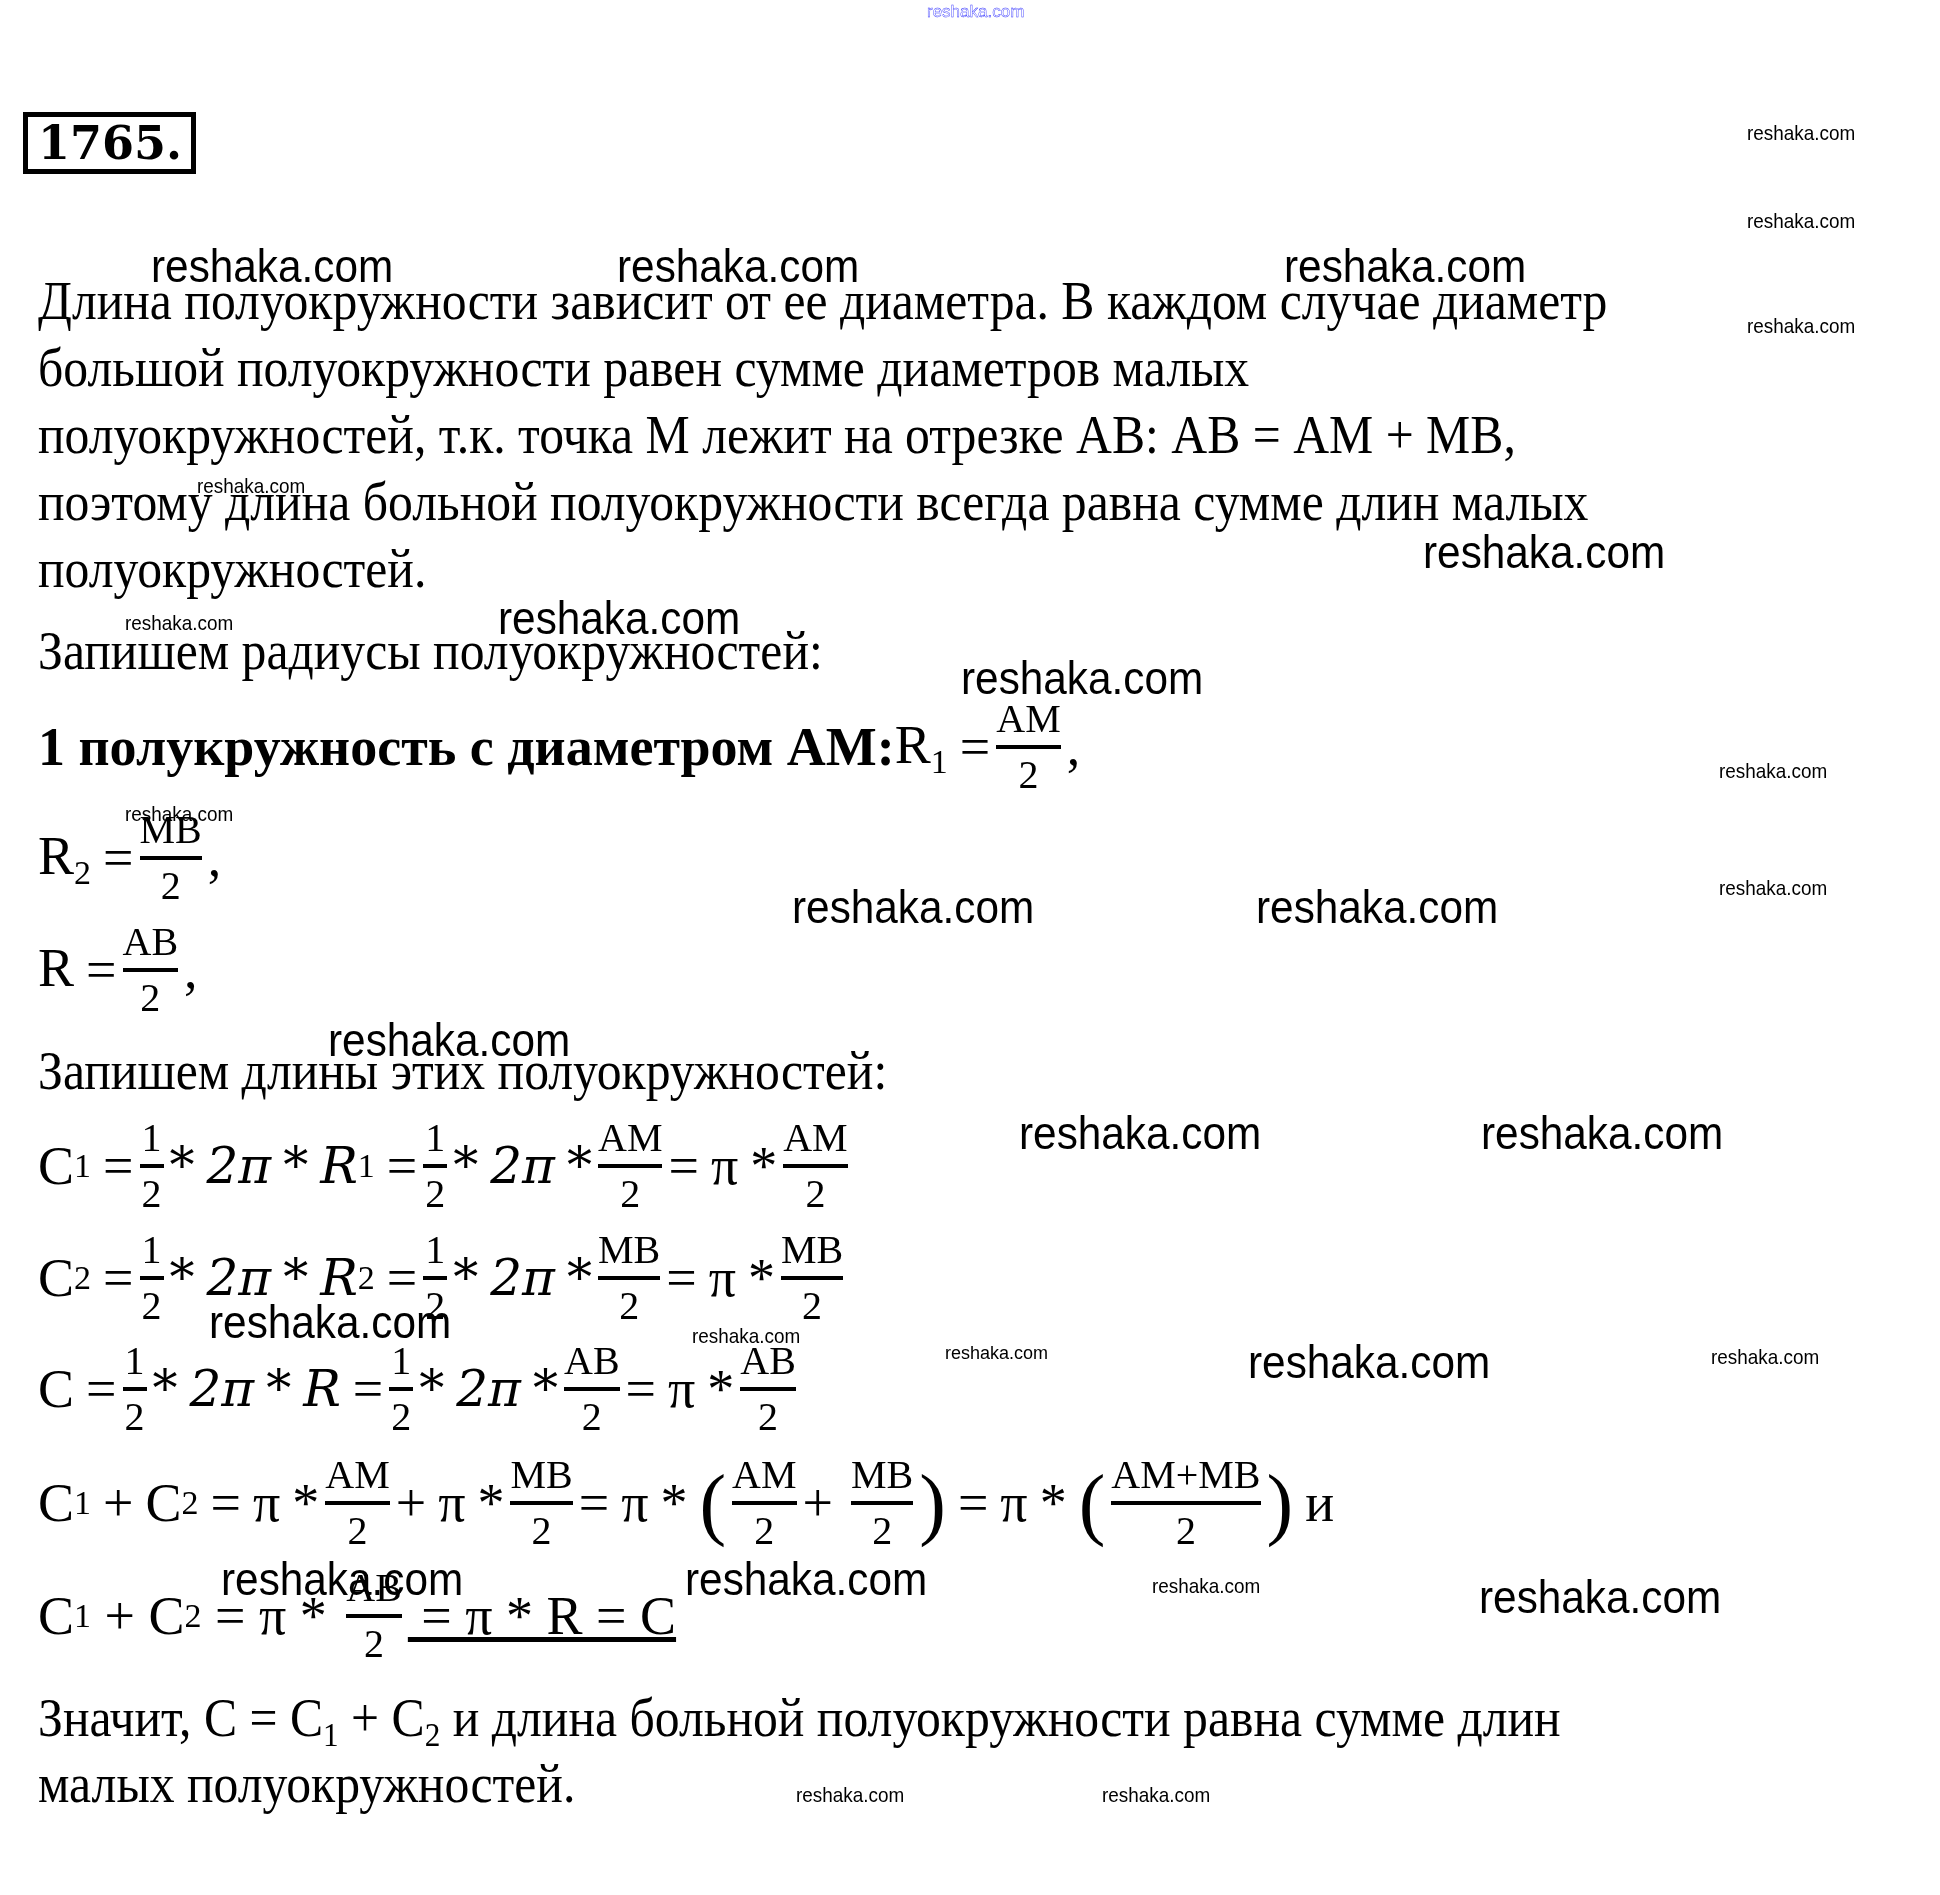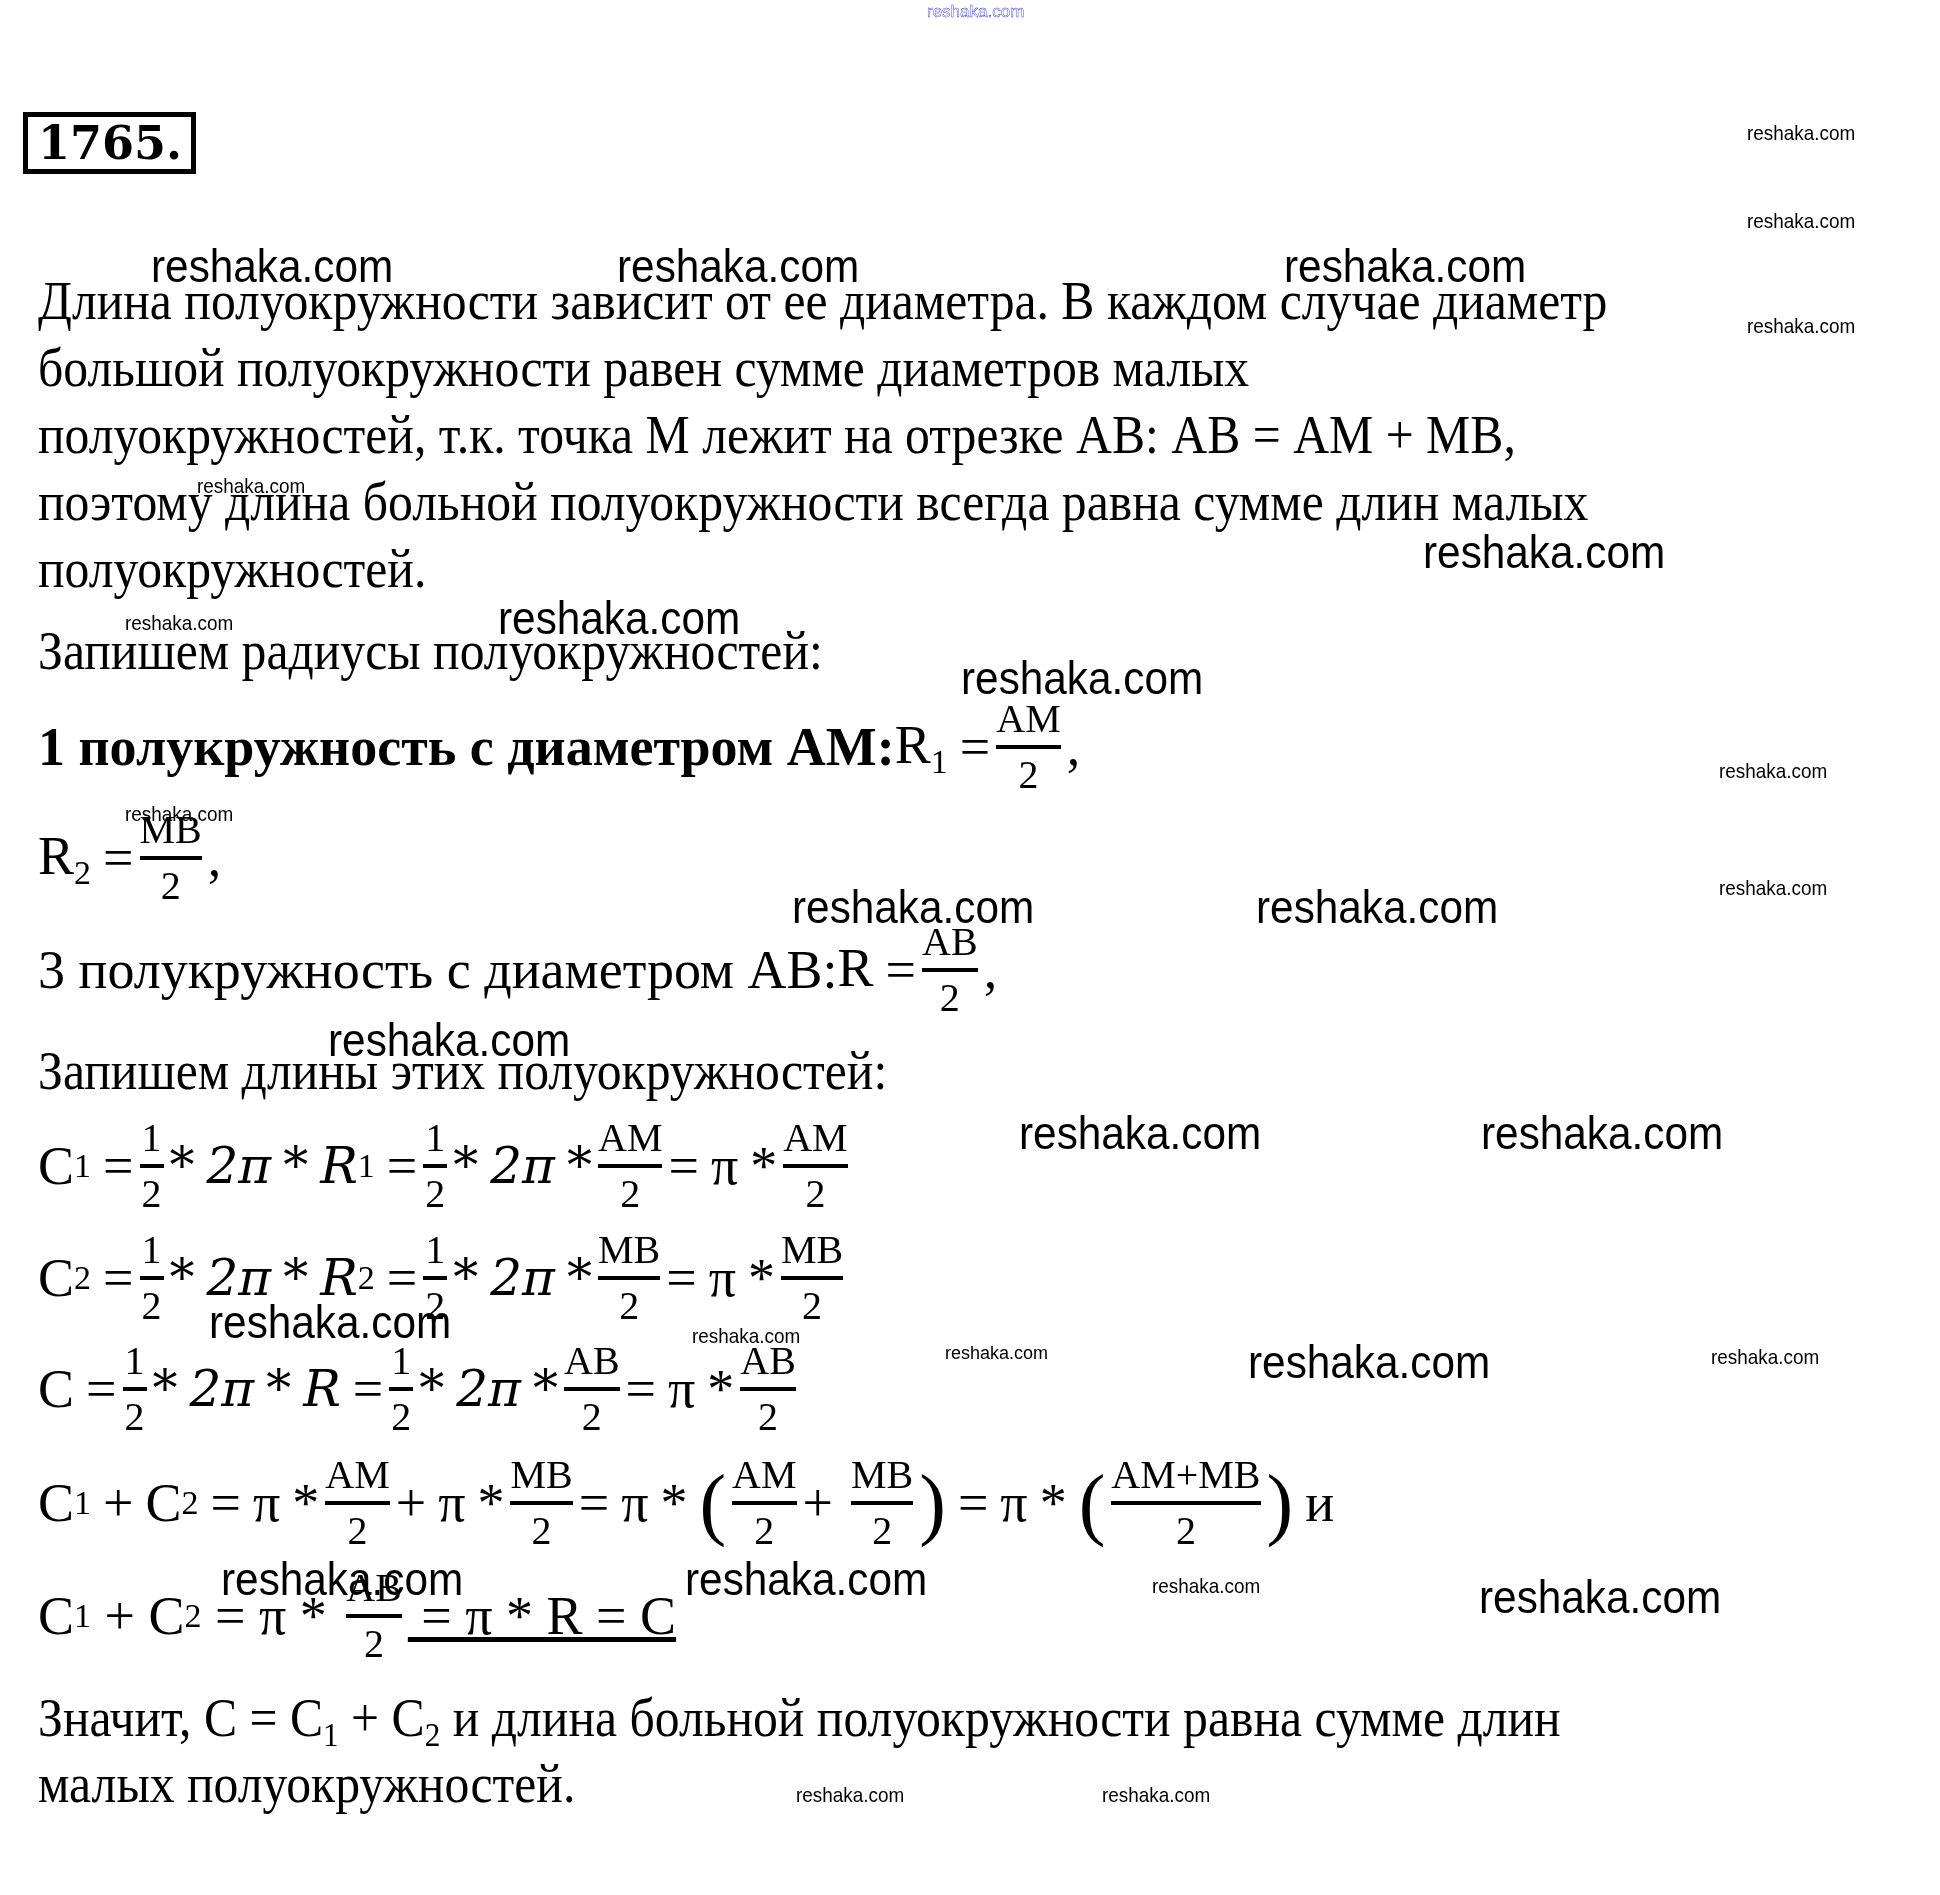--- a/index.html
+++ b/index.html
@@ -86,21 +86,20 @@
   <span class="sp"></span>
     <span>=</span>
   <span class="frac">
       <span class="n">MB</span>
       <span class="bar"></span>
       <span class="d">2</span>
     </span>
   <span>,</span>
 </div>
 <div class="row" style="top:920px;">
-  <span>3 полукружность с диаметром АВ: </span>
   <span><span>R</span><sub></sub></span>
   <span class="sp"></span>
     <span>=</span>
   <span class="frac">
       <span class="n">AB</span>
       <span class="bar"></span>
       <span class="d">2</span>
     </span>
   <span>,</span>
 </div>

